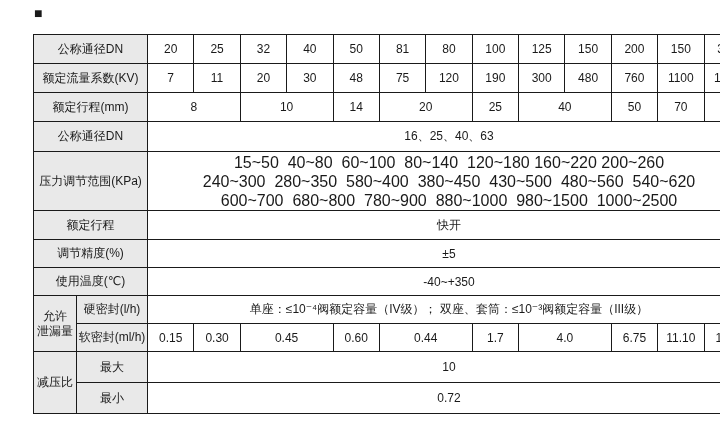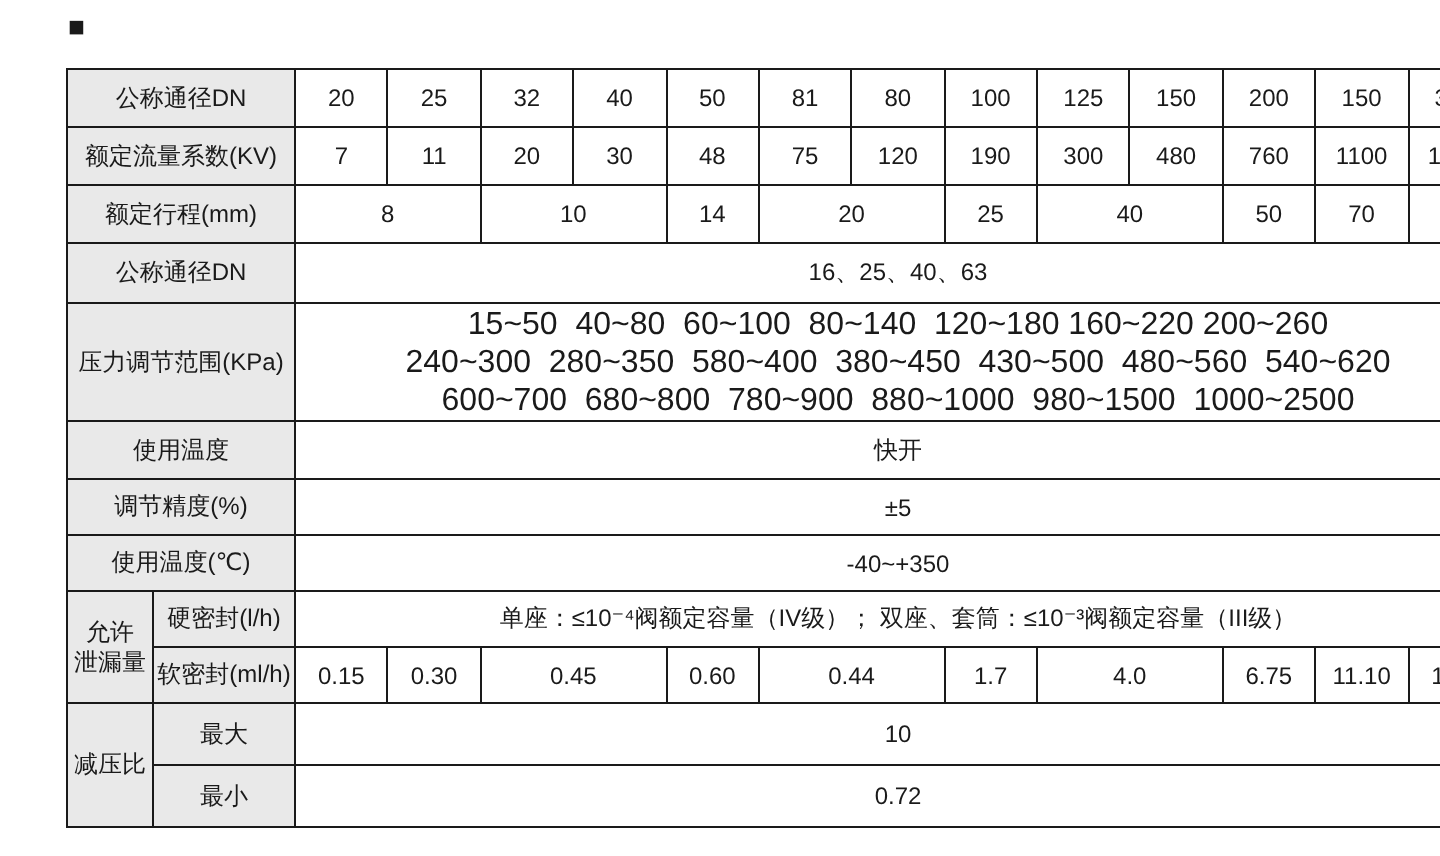--- a/index.html
+++ b/index.html
@@ -122,21 +122,21 @@
     <tr class="h59">
       <td class="lbl" colspan="2">压力调节范围(KPa)</td>
       <td colspan="13">
         <div class="pr-line">15~50  40~80  60~100  80~140  120~180 160~220 200~260</div>
         <div class="pr-line">240~300  280~350  580~400  380~450  430~500  480~560  540~620</div>
         <div class="pr-line">600~700  680~800  780~900  880~1000  980~1500  1000~2500</div>
       </td>
     </tr>
 
     <tr class="h29">
-      <td class="lbl" colspan="2">使用温度</td>
+      <td class="lbl" colspan="2">额定行程</td>
       <td colspan="13">快开</td>
     </tr>
 
     <tr class="h28">
       <td class="lbl" colspan="2">调节精度(%)</td>
       <td colspan="13">±5</td>
     </tr>
 
     <tr class="h28">
       <td class="lbl" colspan="2">使用温度(℃)</td>

